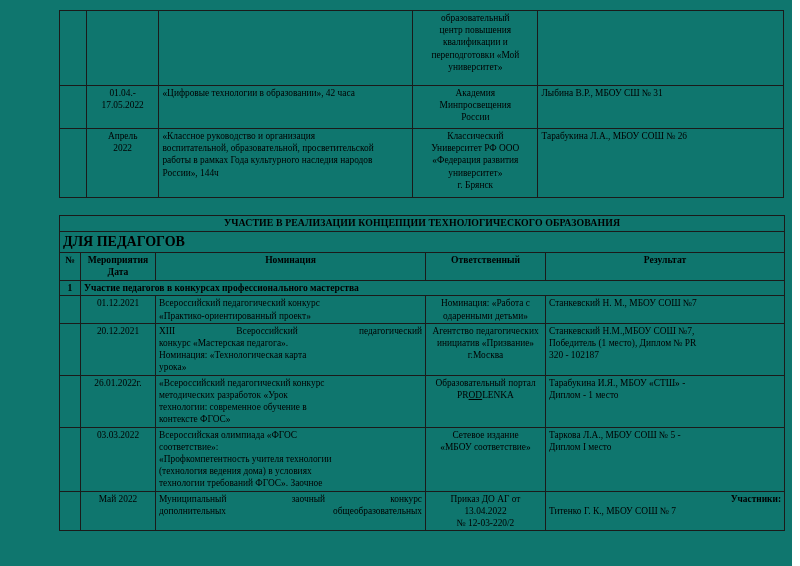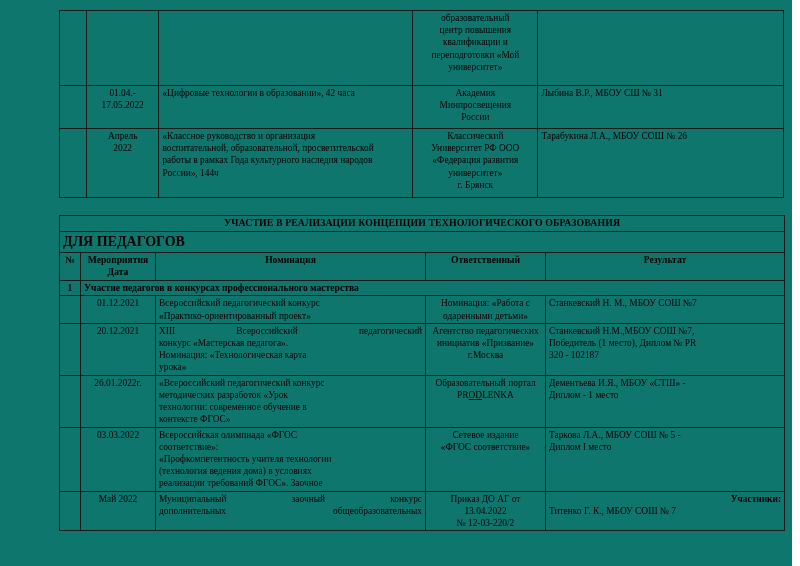--- a/index.html
+++ b/index.html
@@ -262,38 +262,38 @@
           <span class="ln">«Всероссийский педагогический конкурс</span>
           <span class="ln">методических разработок «Урок</span>
           <span class="ln">технологии: современное обучение в</span>
           <span class="ln">контексте ФГОС»</span>
         </td>
         <td class="t2c3 c">
           <span class="ln">Образовательный портал</span>
           <span class="ln">PR<span class="pr-underline">OD</span>LENKA</span>
         </td>
         <td class="t2c4 l">
-          <span class="ln">Дементьева И.Я., МБОУ «СТШ» -</span>
+          <span class="ln">Тарабукина И.Я., МБОУ «СТШ» -</span>
           <span class="ln">Диплом - 1 место</span>
         </td>
       </tr>
 
       <tr>
         <td class="t2c0"></td>
         <td class="t2c1 c">03.03.2022</td>
         <td class="t2c2 l">
           <span class="ln">Всероссийская олимпиада «ФГОС</span>
           <span class="ln">соответствие»:</span>
           <span class="ln">«Профкомпетентность учителя технологии</span>
           <span class="ln">(технология ведения дома) в условиях</span>
-          <span class="ln">реализации требований ФГОС». Заочное</span>
+          <span class="ln">технологии требований ФГОС». Заочное</span>
         </td>
         <td class="t2c3 c">
           <span class="ln">Сетевое издание</span>
-          <span class="ln">«ФГОС соответствие»</span>
+          <span class="ln">«МБОУ соответствие»</span>
         </td>
         <td class="t2c4 l">
           <span class="ln">Таркова Л.А., МБОУ СОШ № 5 -</span>
           <span class="ln">Диплом I место</span>
         </td>
       </tr>
 
       <tr>
         <td class="t2c0"></td>
         <td class="t2c1 c">Май 2022</td>

